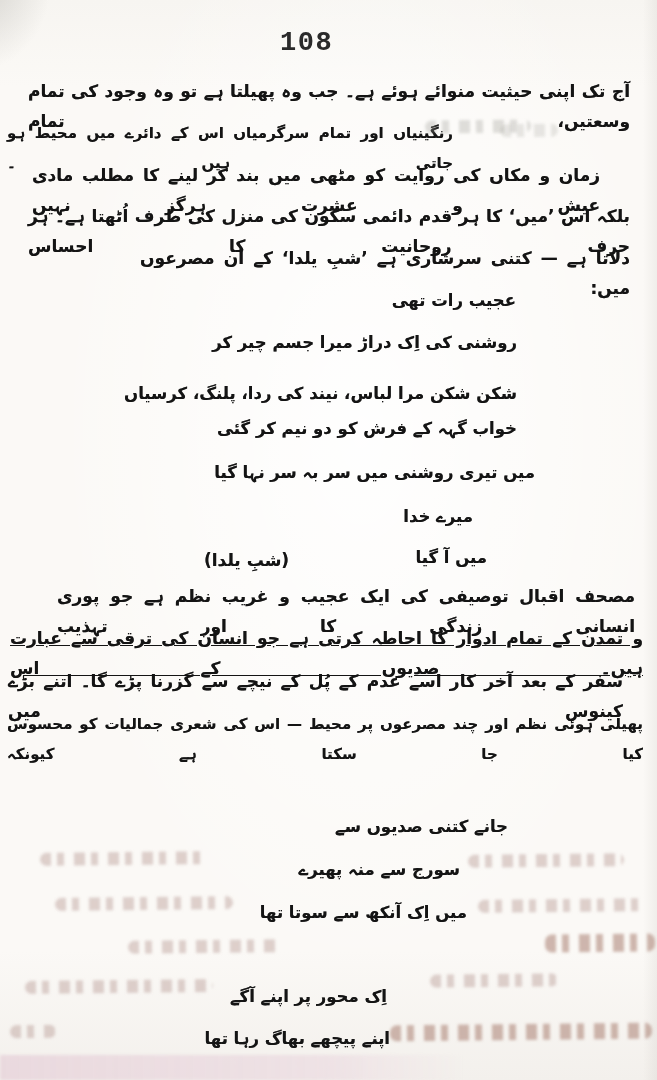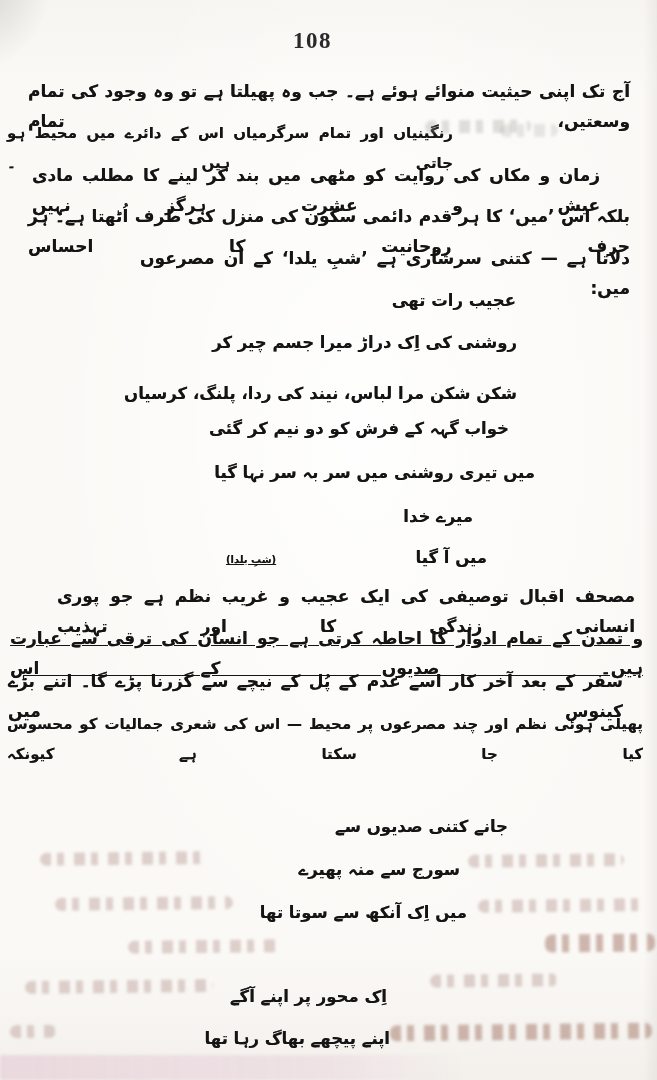--- a/index.html
+++ b/index.html
@@ -14,23 +14,23 @@
     overflow:hidden;
     font-family:"DejaVu Sans", sans-serif;
   }
   
   .corner-shade{position:absolute;left:-18px;top:-20px;width:70px;height:90px;
     background:radial-gradient(ellipse at 0 0, rgba(150,148,142,.35), rgba(150,148,142,0) 70%);}
   .edge-shade{position:absolute;right:0;top:0;width:14px;height:100%;
     background:linear-gradient(90deg, rgba(160,155,148,0) 0%, rgba(160,155,148,.12) 100%);}
 
   .pageno{
-    position:absolute;top:28px;left:293px;
-    font-family:Liberation Serif, serif;
-    font-size:23px;font-weight:600;letter-spacing:1.5px;color:#2a2a2a;
+    position:absolute;top:28px;left:280px;
+    font-family:Liberation Mono, monospace;
+    font-size:27px;font-weight:600;letter-spacing:1.5px;color:#2a2a2a;
   }
 
   .line{
     position:absolute;
     direction:rtl;
     color:#141414;
     font-weight:700;
     font-size:17px;
     line-height:30px;
     white-space:nowrap;
@@ -54,25 +54,25 @@
   .l-p3b{top:623px;left:10px;right:14px;text-decoration:underline;}
   .l-p3c{top:666px;left:8px;right:34px;}
   .l-p3d{top:709px;left:7px;right:14px;}
   .l-p3e{top:753px;left:130px;}
 
   
   .v{font-size:16.5px;}
   .l-v1a{top:286px;right:141px;}
   .l-v1b{top:328px;right:140px;}
   .l-v1c{top:371px;right:140px;margin-top:8px;}
-  .l-v1d{top:414px;right:148px;text-align:center;}
+  .l-v1d{top:414px;right:140px;text-align:center;}
   .l-v1e{top:458px;right:122px;}
   .l-v1f{top:502px;right:184px;}
   .l-v1g{top:543px;right:170px;}
-  .l-attr{top:545px;left:226px;font-size:10px;text-decoration:underline;}
+  .l-attr{top:545px;left:204px;font-size:17px;}
 
   
   .l-v2a{top:812px;right:149px;}
   .l-v2b{top:855px;right:197px;}
   .l-v2c{top:898px;right:190px;}
   .l-v2d{top:940px;right:147px;}
   .l-v2e{top:982px;right:270px;}
   .l-v2f{top:1024px;right:267px;}
 
   

